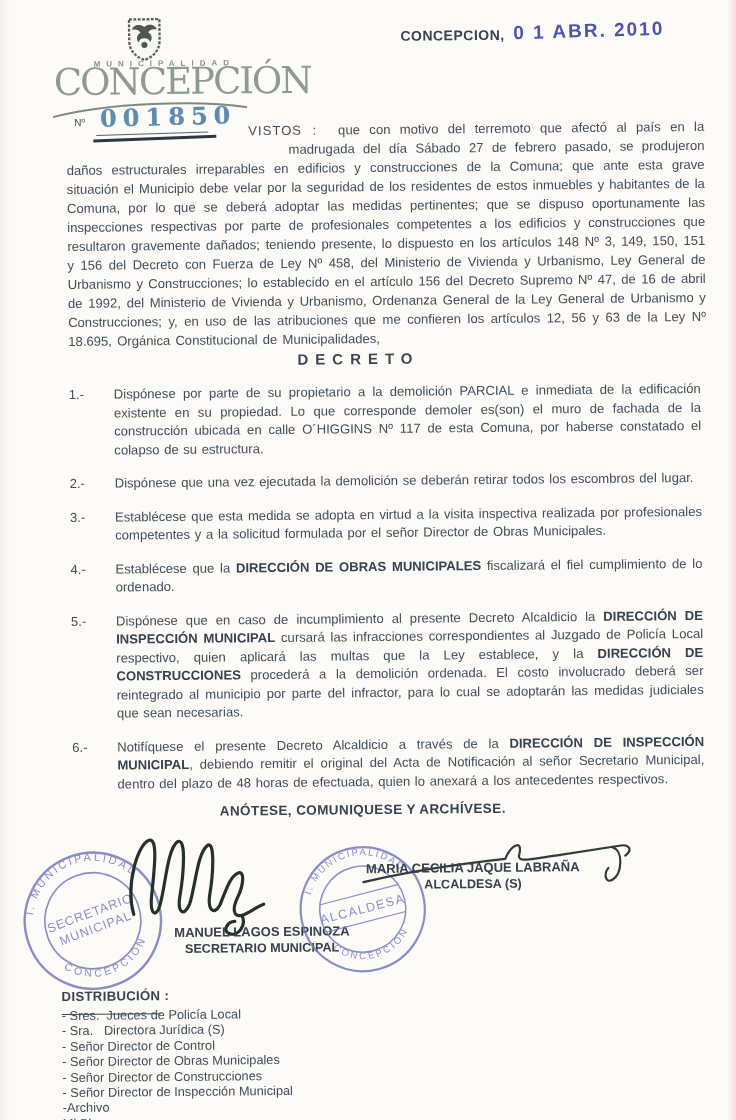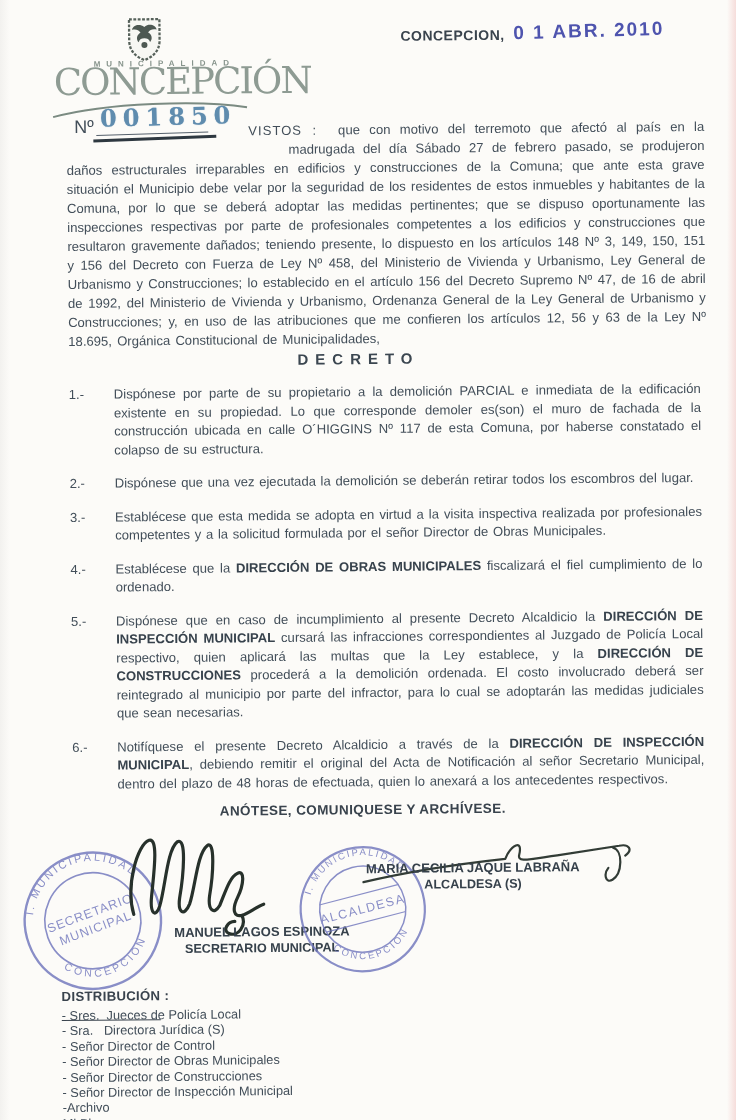--- a/index.html
+++ b/index.html
@@ -17,21 +17,21 @@
               color:#87948c;font-weight:bold;}
   .logo-big{position:absolute;left:58px;top:58px;font-family:"DejaVu Serif",serif;
             font-size:37px;color:#7b8b82;letter-spacing:-2px;opacity:.85;}
   .logo-swoosh{position:absolute;left:55px;top:96px;}
   .hdr-city{position:absolute;left:405px;top:28px;font-size:14px;font-weight:bold;
             letter-spacing:.5px;color:#39434d;}
   .date-stamp{position:absolute;left:518px;top:22px;font-size:19px;font-weight:bold;
               letter-spacing:2px;color:#4046a8;transform:rotate(-1.2deg);opacity:.92;}
 
   
-  .num-prefix{position:absolute;left:78px;top:114px;font-size:18px;color:#424e59;text-align:right;}
+  .num-prefix{position:absolute;left:78px;top:114px;font-size:10px;color:#424e59;text-align:right;}
   .num-stamp{position:absolute;left:104px;top:100px;font-family:"DejaVu Serif",serif;
              font-weight:bold;font-size:24px;letter-spacing:6px;color:#4f80a7;opacity:.9;
              text-shadow:0 0 1px rgba(79,128,167,.6);transform:rotate(-1deg);}
   .num-line1{position:absolute;left:100px;top:131px;width:112px;border-top:1.5px solid #55606b;
              transform:rotate(-1.2deg);}
   .num-line2{position:absolute;left:97px;top:135px;width:123px;height:3px;background:#2e3840;
              transform:rotate(-1.6deg);}
 
   
   .vistos{position:absolute;left:70px;top:120px;width:638px;margin:0;text-align:justify;
@@ -57,21 +57,21 @@
   .stamp text{fill:#7177bd;font-family:"Liberation Sans",sans-serif;}
   .stamp circle,.stamp line{stroke:#7177bd;fill:none;}
   .sig{position:absolute;}
   .name-block{position:absolute;text-align:center;font-weight:bold;color:#36414b;}
   .name-block .nm{font-size:13px;line-height:17px;}
   .name-block .tt{font-size:12.6px;line-height:17px;}
 
   
   .dist{position:absolute;left:57px;top:986px;font-size:12.8px;color:#424e59;}
   .dist-head{font-size:13.2px;font-weight:bold;letter-spacing:.3px;color:#39434d;}
-  .dist-head .u{border-bottom:1.8px solid #39434d;padding-bottom:16px;margin-top:20px;}
+  .dist-head .u{border-bottom:1.8px solid #39434d;padding-bottom:10px;margin-top:20px;}
   .dentry{white-space:pre;line-height:15.4px;}
   .dist-list{margin-top:4px;}
 </style>
 </head>
 <body>
 
 <div class="page">
   <div class="tilt">
 
     <svg class="crest" width="38" height="46" viewBox="0 0 40 48">

